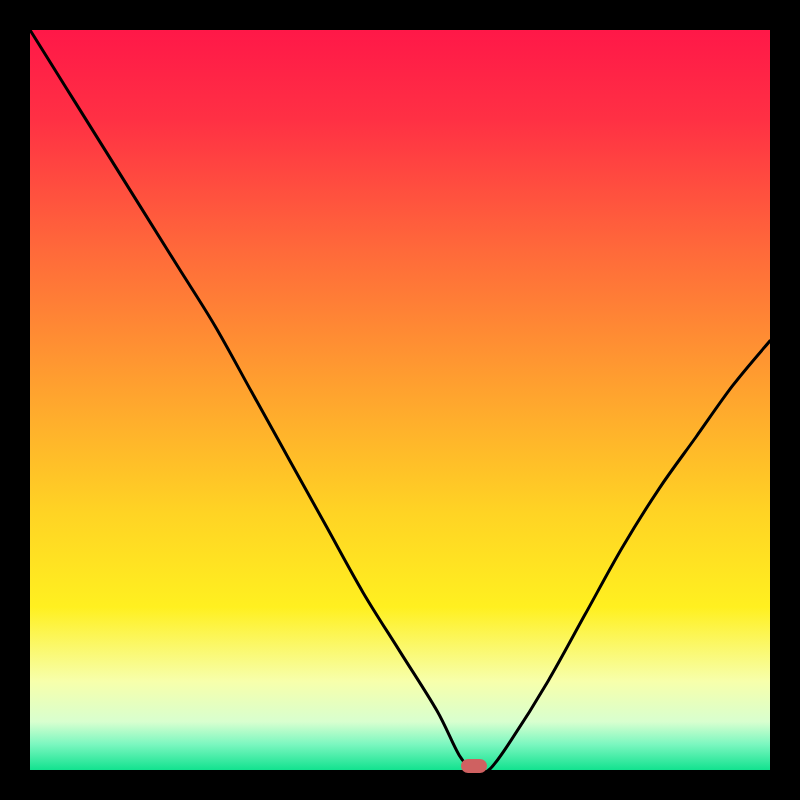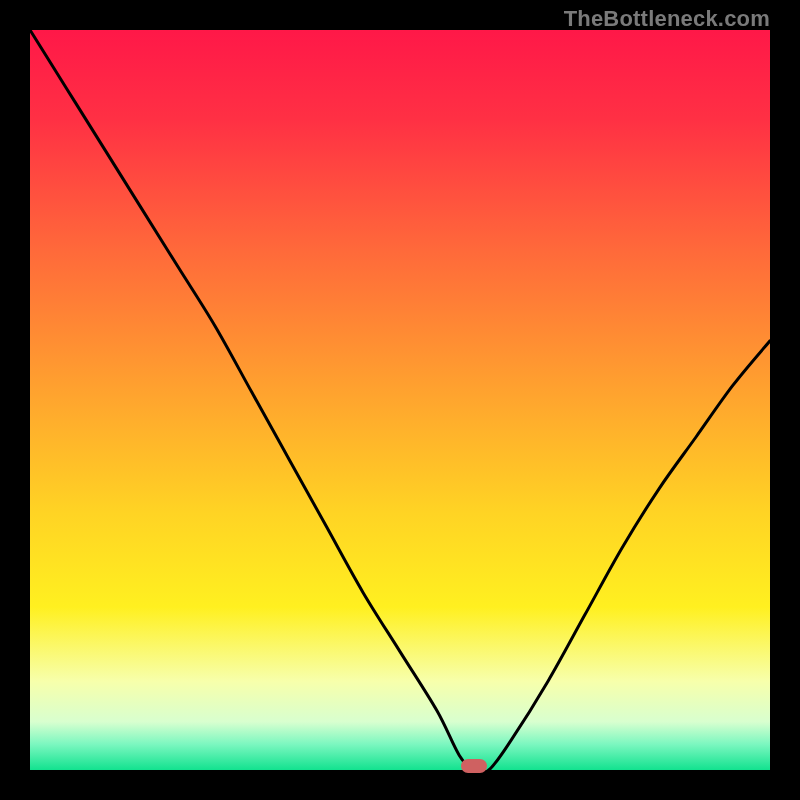--- a/index.html
+++ b/index.html
@@ -52,21 +52,20 @@
     width: 26px;
     height: 14px;
     border-radius: 7px;
     transform: translate(-50%, -50%);
   }
 </style>
 </head>
 <body>
 
 <div class="frame">
-  <div class="watermark">TheBottleneck.com</div>
 
   <div class="plot-area">
     <svg class="gradient-bg" viewBox="0 0 740 740" preserveAspectRatio="none">
       <defs>
         <linearGradient id="bg-grad" x1="0" y1="0" x2="0" y2="1">
             <stop offset="0%" stop-color="#ff1848"></stop>
             <stop offset="12%" stop-color="#ff3044"></stop>
             <stop offset="30%" stop-color="#ff6a3a"></stop>
             <stop offset="48%" stop-color="#ffa02f"></stop>
             <stop offset="65%" stop-color="#ffd324"></stop>

